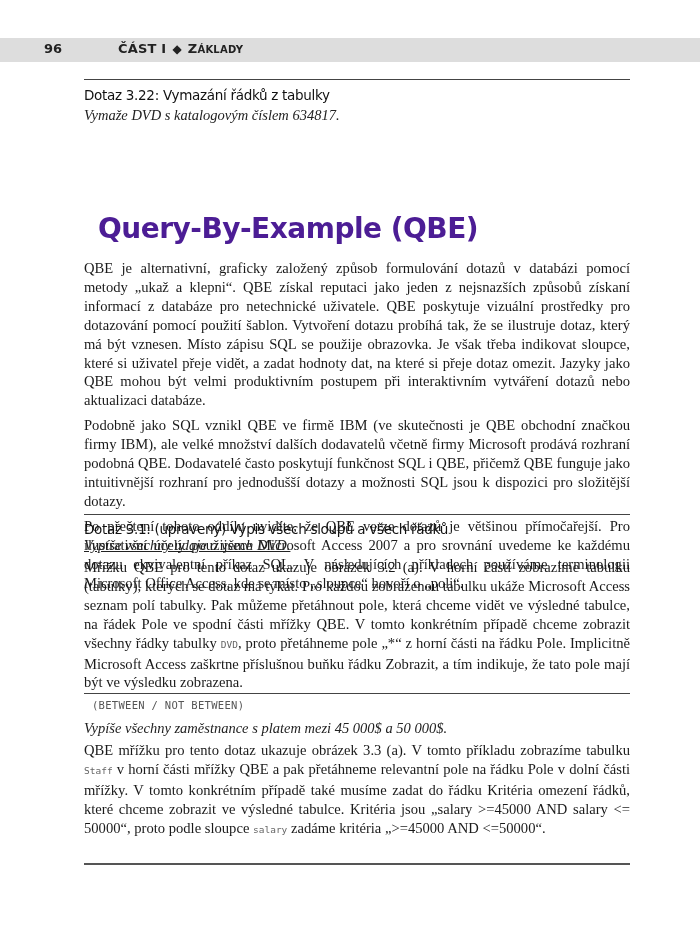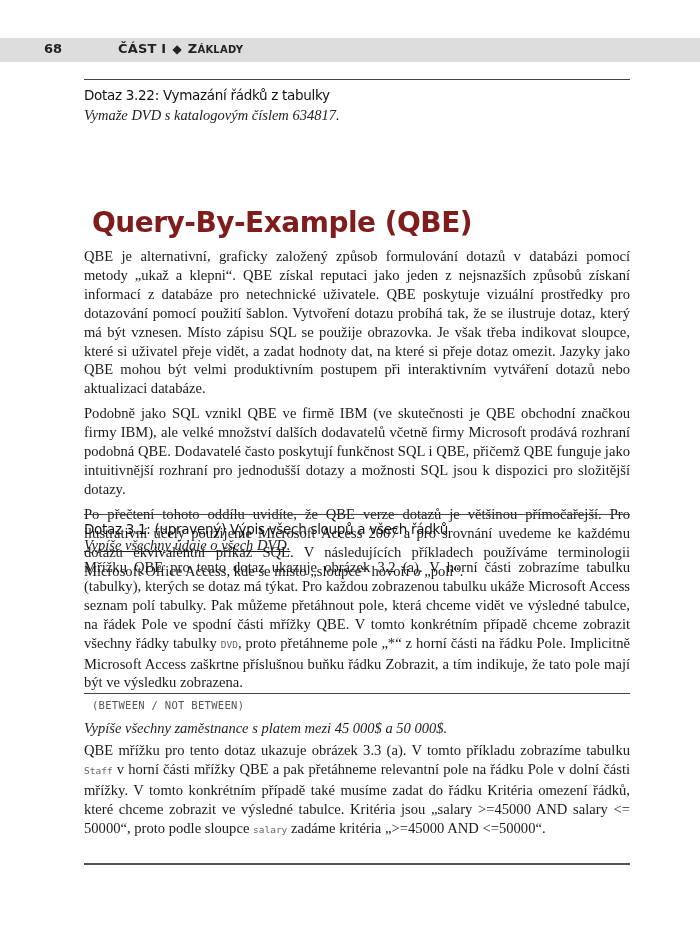--- a/index.html
+++ b/index.html
@@ -36,31 +36,31 @@
       font-family: "Liberation Serif", serif; font-style: italic; font-size: 14.5px; color: #222;
     }
     .code {
       font-family: "DejaVu Sans Mono", monospace; font-size: 10.5px; color: #555;
       padding-left: 22px; line-height: 18px; letter-spacing: 0.3px;
     }
     .code .kw { color: #222; }
     .icode { font-family: "DejaVu Sans Mono", monospace; font-size: 9.5px; color: #666; }
     h1.section {
       font-family: "DejaVu Sans", sans-serif; font-weight: bold; font-size: 28px;
-      color: #7f1d1d; margin: 8px; letter-spacing: -0.5px;
+      color: #4c1d95; margin: 14px; letter-spacing: -0.5px;
     }
     p.body {
       margin: 0; font-size: 14.6px; line-height: 18.9px; text-align: justify; color: #1a1a1a;
     }
   </style>
 </head>
 <body>
 
 <div class="header-band"></div>
-<div class="page-num">68</div>
+<div class="page-num">96</div>
 <div class="running-head">
   <span>ČÁST I</span><span class="diamond">◆</span><span class="sc"><span>Z</span><small>ÁKLADY</small></span>
 </div>
 
 <div class="content" style="top:79px;">
   <div class="rule"></div>
   <h3 class="ex-title" style="margin-top:7px;">Dotaz 3.22: Vymazání řádků z tabulky</h3>
   <div class="ex-sub" style="margin-top:4px;">Vymaže DVD s katalogovým číslem 634817.</div>
 </div>
 

